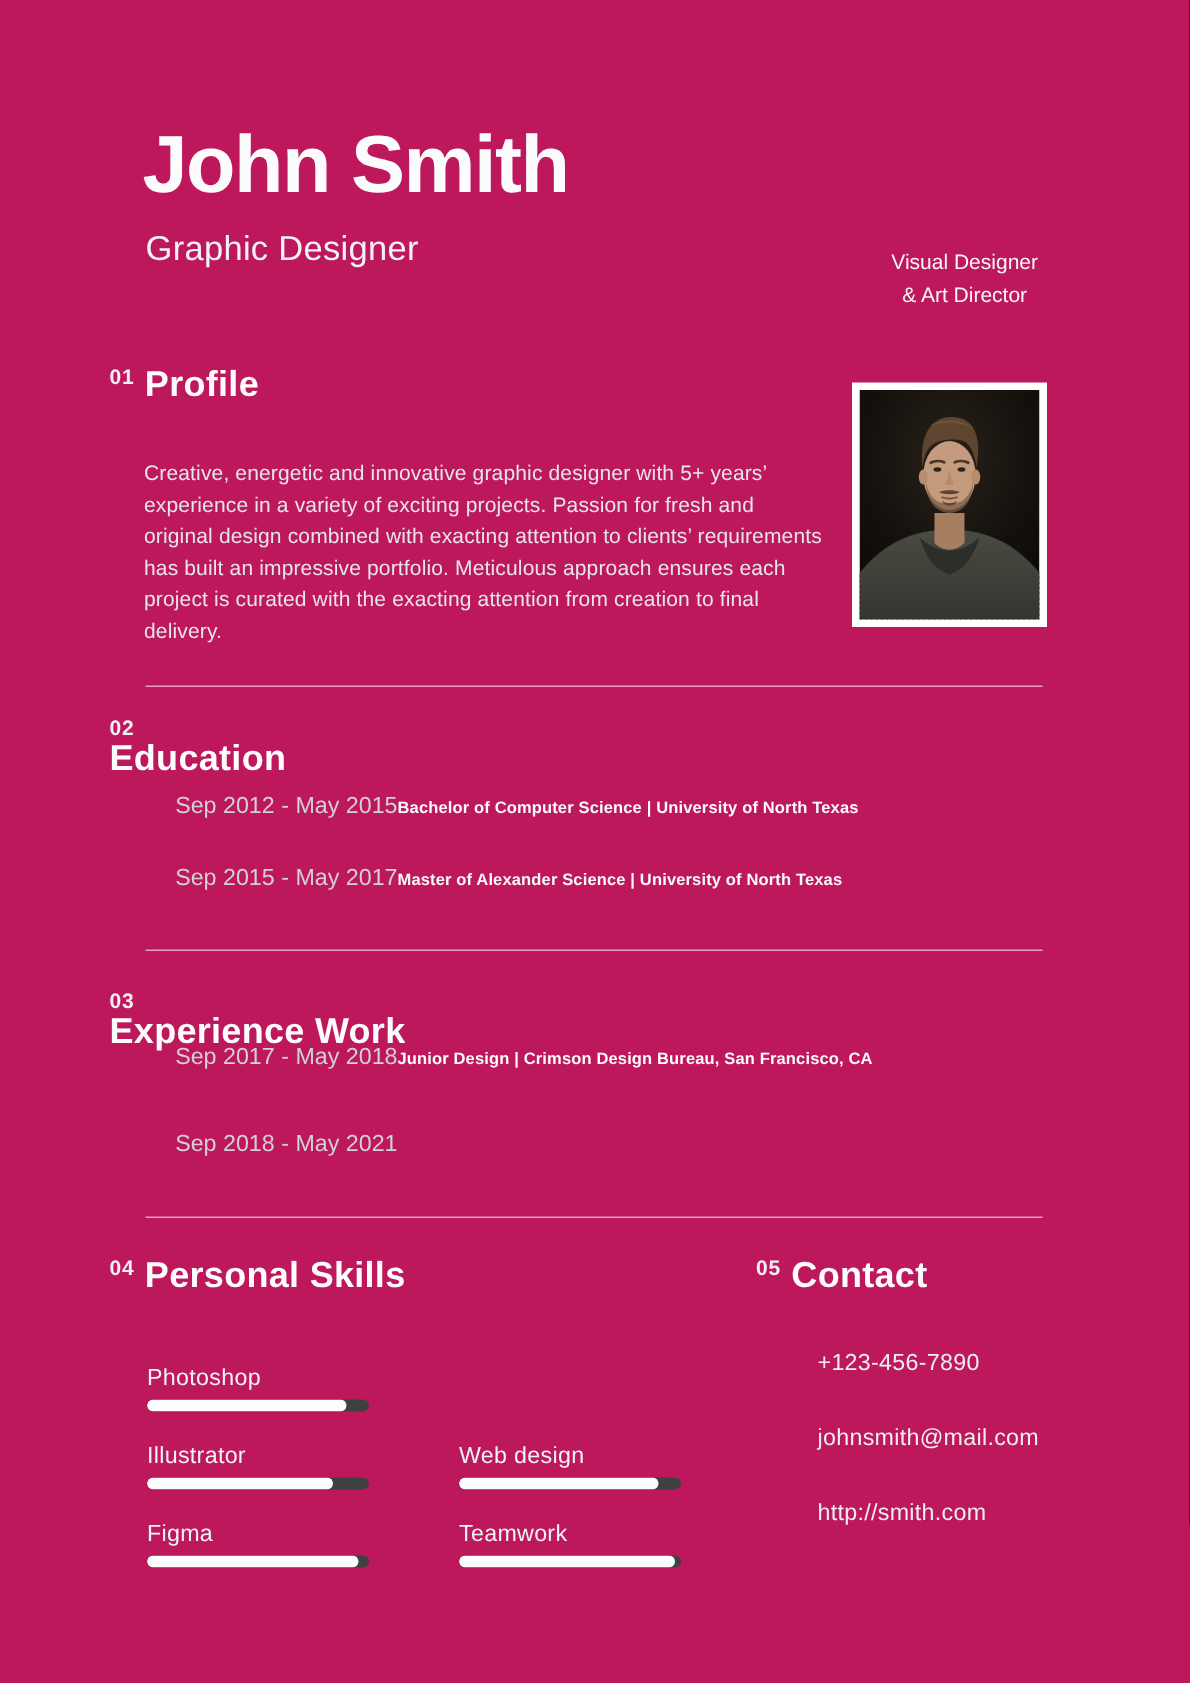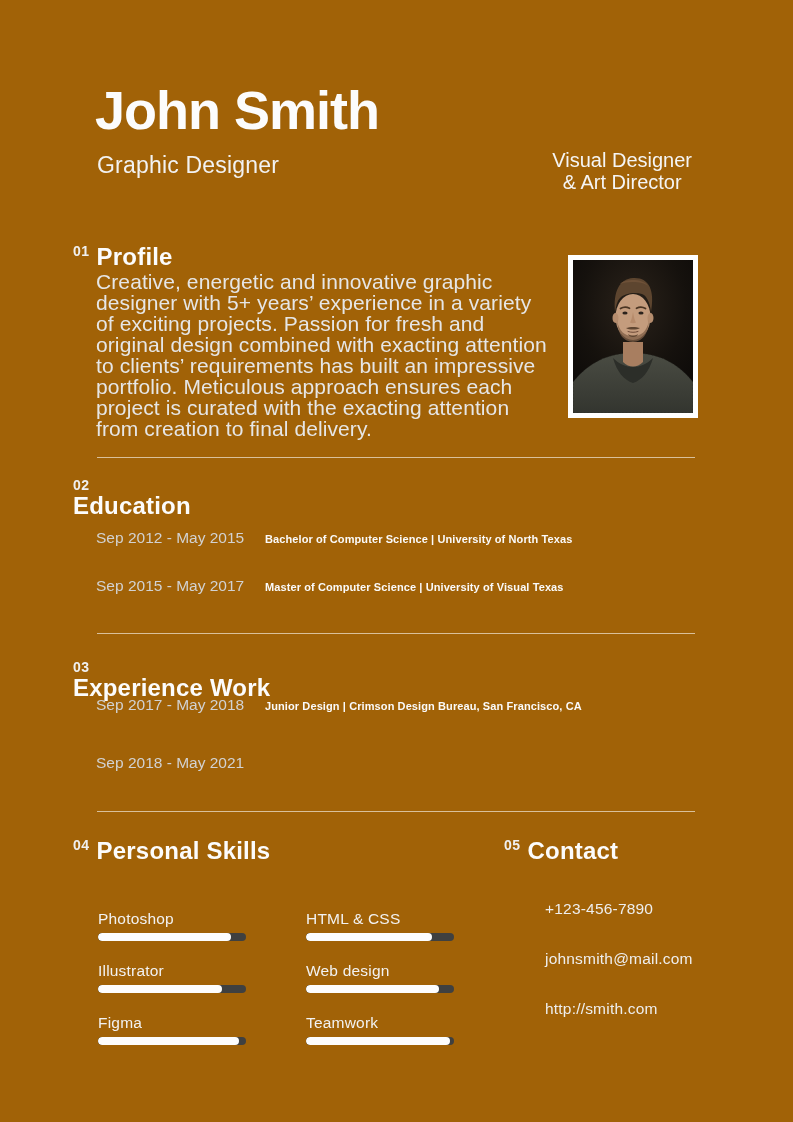--- a/index.html
+++ b/index.html
@@ -4,57 +4,57 @@
 <style>
   * { margin: 0; padding: 0; box-sizing: border-box; }
   html, body { background: #161616; }
   body { font-family: "Liberation Sans", sans-serif; }
 
   .page {
     position: relative;
     width: 793px;
     height: 1122px;
     margin: 0 auto;
-    background: #a16207;
+    background: #be185d;
     color: #ffffff;
     overflow: hidden;
   }
 
   
   .name {
     position: absolute; left: 95px; top: 82px;
     font-size: 54px; font-weight: 700; letter-spacing: -1px;
     color: #fcfcfc; line-height: 1.05;
   }
   .role {
     position: absolute; left: 97px; top: 152px;
     font-size: 23px; font-weight: 400; color: #f2f2f2;
     letter-spacing: 0.2px;
   }
   .tagline {
-    position: absolute; right: 101px; top: 150px;
-    text-align: center; font-size: 20px; line-height: 21.5px;
+    position: absolute; right: 101px; top: 164px;
+    text-align: center; font-size: 14px; line-height: 21.5px;
     color: #f5f5f5;
   }
 
   
   .sec-head { position: absolute; display: flex; align-items: flex-start; }
   .sec-num {
     font-size: 14px; font-weight: 700; color: #f0f0f0;
     margin-top: -1px; margin-right: 7px; letter-spacing: 0.5px;
   }
   .sec-title {
     font-size: 24px; font-weight: 700; color: #fcfcfc;
     letter-spacing: 0.2px; line-height: 1.1;
   }
 
   
   .profile-text {
-    position: absolute; left: 96px; top: 271px; width: 455px;
-    font-size: 21px; line-height: 21px; color: #e6e6e6;
+    position: absolute; left: 96px; top: 305px; width: 455px;
+    font-size: 14px; line-height: 21px; color: #e6e6e6;
     letter-spacing: 0.1px;
   }
   .photo-frame {
     position: absolute; left: 568px; top: 255px;
     width: 130px; height: 163px;
     background: #ffffff; padding: 5px;
   }
   .photo-frame svg { display: block; width: 100%; height: 100%; }
 
   
@@ -62,21 +62,21 @@
     position: absolute; left: 97px; width: 598px; height: 1px;
     background: rgba(255,255,255,0.6);
   }
   .divider-1 { top: 457px; }
   .divider-2 { top: 633px; }
   .divider-3 { top: 811px; }
 
   
   .tl-row {
     position: absolute; left: 96px; width: 650px;
-    display: flex; align-items: baseline; white-space: nowrap;
+    display: flex; align-items: baseline; white-space: nowrap; text-align: right;
   }
   .tl-date {
     flex: 0 0 169px; font-size: 15.5px; font-weight: 400; color: #d2d2d2;
   }
   .tl-detail {
     font-size: 11px; font-weight: 700; color: #fafafa; letter-spacing: 0.1px;
   }
 
   
   .skill {
@@ -179,21 +179,21 @@
   <div class="sec-head" style="left:73px; top:478px;flex-direction:column;">
     <span class="sec-num">02</span>
     <span class="sec-title">Education</span>
   </div>
   <div class="tl-row" style="top:529px;">
     <span class="tl-date">Sep 2012 - May 2015</span>
     <span class="tl-detail">Bachelor of Computer Science | University of North Texas</span>
   </div>
   <div class="tl-row" style="top:577px;">
     <span class="tl-date">Sep 2015 - May 2017</span>
-    <span class="tl-detail">Master of Computer Science | University of Visual Texas</span>
+    <span class="tl-detail">Master of Alexander Science | University of North Texas</span>
   </div>
 
   <div class="divider divider-2"></div>
 
   <div class="sec-head" style="left:73px; top:660px;flex-direction:column;">
     <span class="sec-num">03</span>
     <span class="sec-title">Experience Work</span>
   </div>
   <div class="tl-row" style="top:696px;">
     <span class="tl-date">Sep 2017 - May 2018</span>
@@ -221,26 +221,20 @@
     <div class="skill-track">
         <div class="skill-fill" style="width: 84%;"></div>
       </div>
   </div>
   <div class="skill skill-col-a skill-row-3">
     <div class="skill-label">Figma</div>
     <div class="skill-track">
         <div class="skill-fill" style="width: 95%;"></div>
       </div>
   </div>
-  <div class="skill skill-col-b skill-row-1">
-    <div class="skill-label">HTML &amp; CSS</div>
-    <div class="skill-track">
-        <div class="skill-fill" style="width: 85%;"></div>
-      </div>
-  </div>
   <div class="skill skill-col-b skill-row-2">
     <div class="skill-label">Web design</div>
     <div class="skill-track">
         <div class="skill-fill" style="width: 90%;"></div>
       </div>
   </div>
   <div class="skill skill-col-b skill-row-3">
     <div class="skill-label">Teamwork</div>
     <div class="skill-track">
         <div class="skill-fill" style="width: 97%;"></div>

